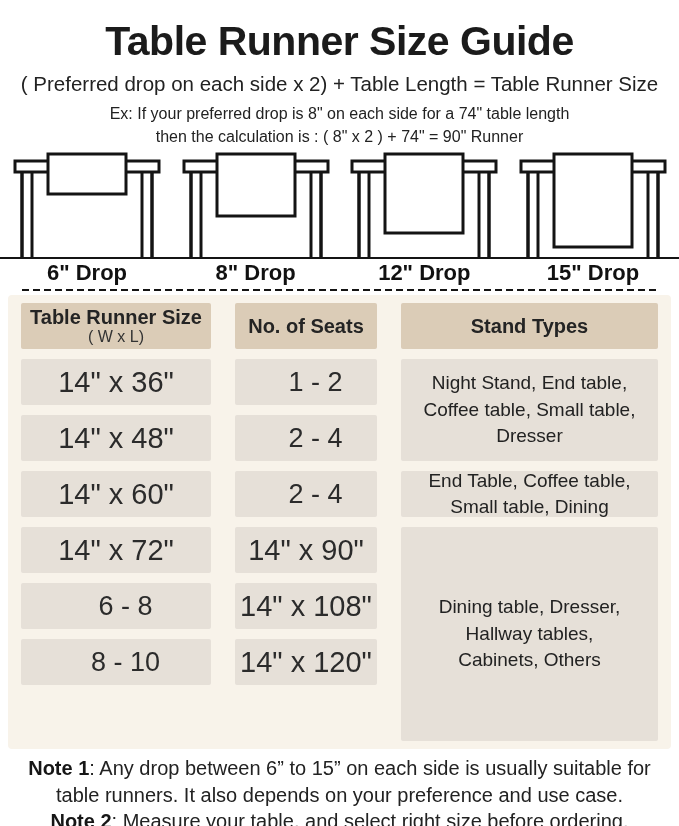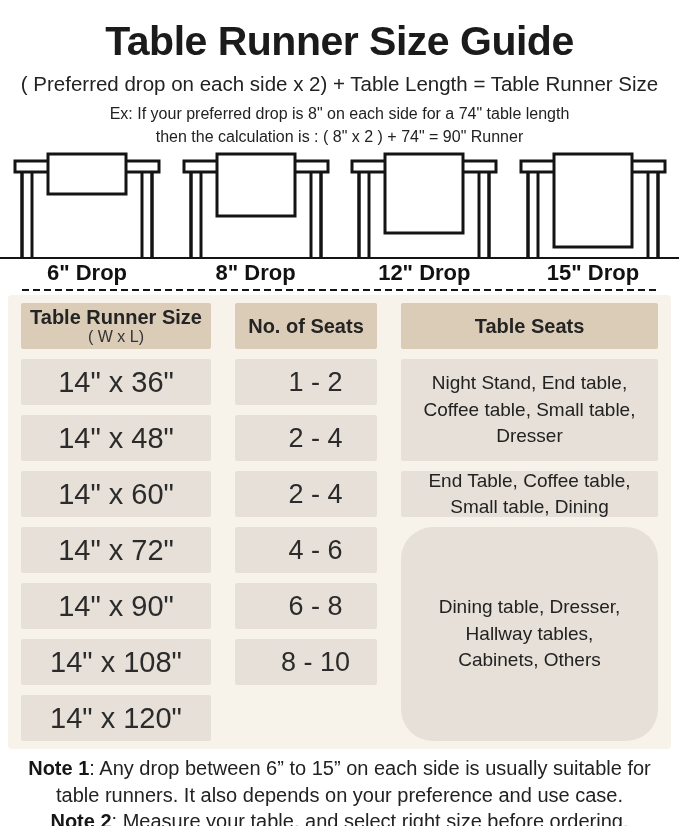--- a/index.html
+++ b/index.html
@@ -79,21 +79,21 @@
   .head-main { font-size: 20px; font-weight: 700; color: #242424; line-height: 1.1; }
   .head-sub  { font-size: 16px; font-weight: 400; color: #333; line-height: 1.15; }
   .size-cell   { font-size: 29px; font-weight: 400; color: #2b2b2b; }
   .seats-cell  { font-size: 27px; font-weight: 400; color: #2b2b2b; padding-left: 19px; }
   .types-cell  { font-size: 19px; font-weight: 400; color: #222; line-height: 1.4; }
   .types-cell span { display: block; }
   .group-a { grid-column: 3; grid-row: 2 / span 2; }
   .group-a span { max-width: 238px; }
   .group-b { grid-column: 3; grid-row: 4; line-height: 1.35; }
   .group-b span { max-width: 252px; }
-  .group-c { grid-column: 3; grid-row: 5 / span 4; border-radius: 32px; }
+  .group-c { grid-column: 3; grid-row: 5 / span 4; }
   .group-c span { max-width: 182px; }
 
   .notes {
     margin-top: 6px;
     text-align: center;
     font-size: 20px;
     line-height: 26.5px;
     color: #222;
   }
   .note-label { font-weight: 700; color: #161616; }
@@ -158,39 +158,38 @@
 </div>
 
 <div class="dashed-line"></div>
 
 <div class="table-wrap">
   <div class="cell head-cell">
     <span class="head-main">Table Runner Size</span>
     <span class="head-sub">( W x L)</span>
   </div>
   <div class="cell head-cell head-main">No. of Seats</div>
-  <div class="cell head-cell head-main">Table Seats</div>
+  <div class="cell head-cell head-main">Stand Types</div>
 
   <div class="cell body-cell size-cell">14" x 36"</div>
   <div class="cell body-cell seats-cell">1 - 2</div>
   <div class="cell body-cell types-cell group-a">
     <span>Night Stand, End table, Coffee table, Small table, Dresser</span>
   </div>
 
   <div class="cell body-cell size-cell">14" x 48"</div>
   <div class="cell body-cell seats-cell">2 - 4</div>
 
   <div class="cell body-cell size-cell">14" x 60"</div>
   <div class="cell body-cell seats-cell">2 - 4</div>
   <div class="cell body-cell types-cell group-b">
     <span>End Table, Coffee table, Small table, Dining</span>
   </div>
 
   <div class="cell body-cell size-cell">14" x 72"</div>
-  <div class="cell body-cell seats-cell">4 - 6</div>
   <div class="cell body-cell types-cell group-c">
     <span>Dining table, Dresser, Hallway tables, Cabinets, Others</span>
   </div>
 
   <div class="cell body-cell size-cell">14" x 90"</div>
   <div class="cell body-cell seats-cell">6 - 8</div>
 
   <div class="cell body-cell size-cell">14" x 108"</div>
   <div class="cell body-cell seats-cell">8 - 10</div>
 

